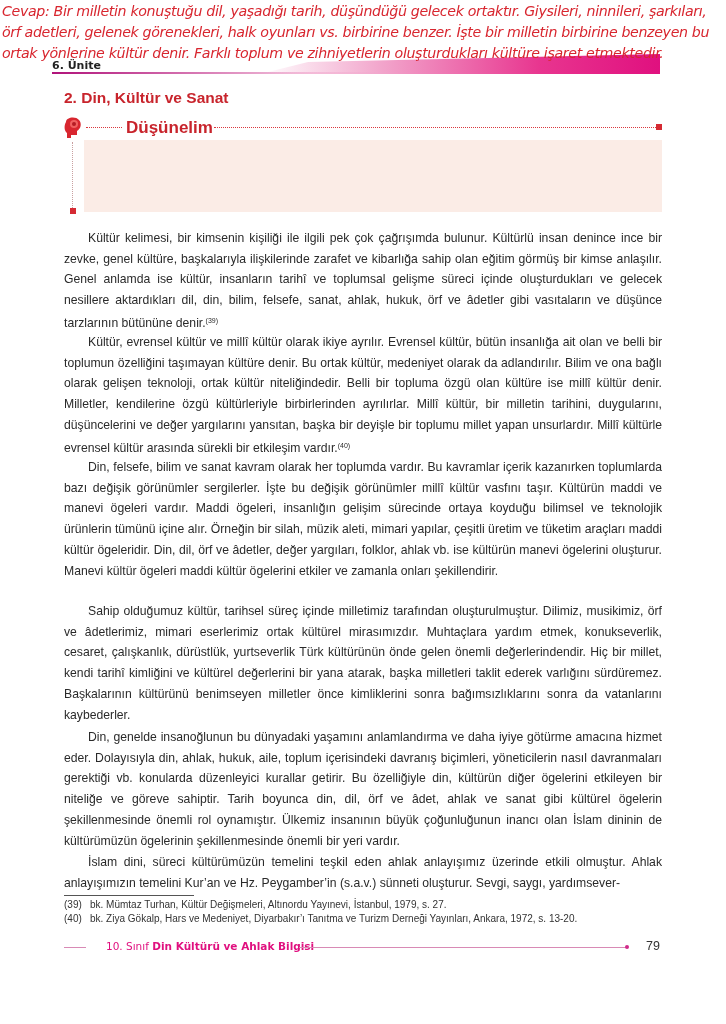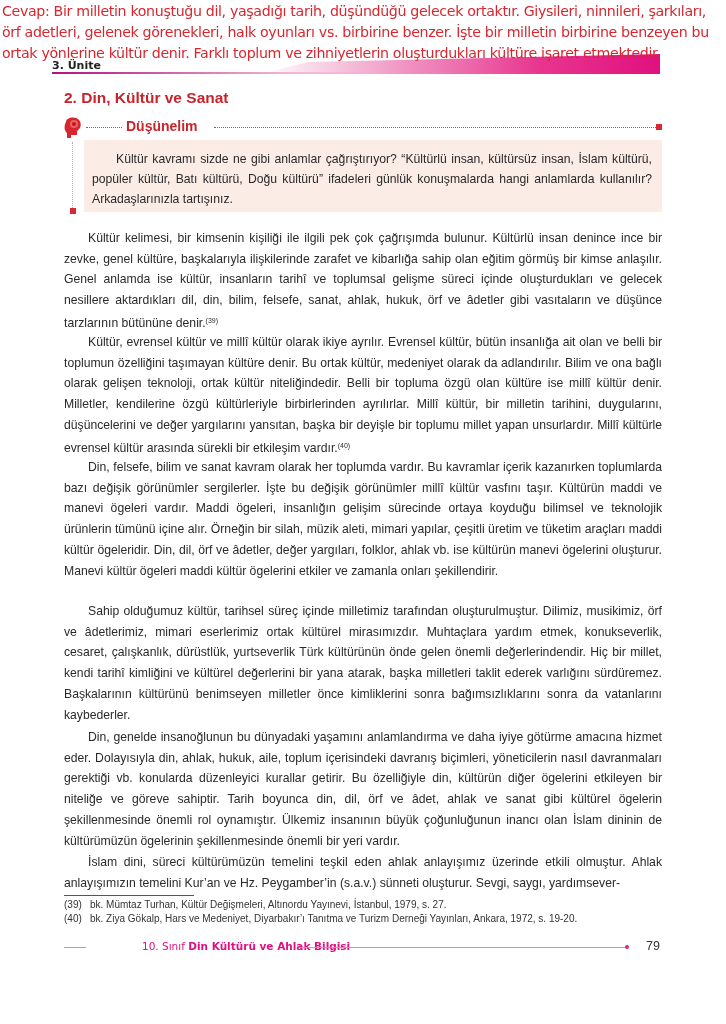--- a/index.html
+++ b/index.html
@@ -1,96 +1,95 @@
 <!DOCTYPE html>
 <html><head>
 <meta charset="utf-8">
 <style>
   html, body { margin:0; padding:0; background:#ffffff; }
   body { width:726px; height:1024px; position:relative; overflow:hidden; font-family:"Liberation Sans", sans-serif; color:#2b2b2b; }
 
-  .answer { position:absolute; left:2px; top:1px; width:722px; font-family:"DejaVu Sans", sans-serif; font-size:14.2px; line-height:21px; color:#d8262f; z-index:5; letter-spacing:-0.35px; }
+  .answer { position:absolute; left:2px; top:1px; width:722px; font-family:"DejaVu Sans", sans-serif; font-size:14.2px; line-height:21px; color:#d8262f; z-index:5; letter-spacing:-0.35px;font-style:italic; }
 
   .unit-bar { position:absolute; left:52px; top:58px; width:608px; height:16px; }
   .unit-label { position:absolute; left:0; top:1px; font-family:"DejaVu Sans", sans-serif; font-weight:bold; font-size:11px; color:#222; }
   .unit-underline { position:absolute; left:0; bottom:0; width:370px; height:2px; background:linear-gradient(to right,#b0127a,#f5c9e0 70%, rgba(255,255,255,0)); }
   .unit-gradient { position:absolute; right:0; top:-4px; width:400px; height:20px; background:linear-gradient(to right, rgba(255,255,255,0), #f2a6cc 30%, #e8358f 70%, #e0107f); clip-path:polygon(0 100%, 12% 40%, 100% 0, 100% 100%); }
   .unit-right { position:absolute; right:24px; top:16px; font-family:"DejaVu Sans", sans-serif; font-weight:bold; font-size:12px; color:#fff; }
 
   .section-title { position:absolute; left:64px; top:89px; font-size:15.5px; font-weight:bold; color:#c8242c;text-align:center; }
 
   .think { position:absolute; left:62px; top:116px; width:600px; height:100px; }
   .think-icon { position:absolute; left:0; top:0; width:22px; height:26px; }
-  .think-title { position:absolute; left:64px; top:2px; font-size:14px; font-weight:bold; color:#c8242c; }
+  .think-title { position:absolute; left:64px; top:2px; font-size:17px; font-weight:bold; color:#c8242c; }
   .think-dots-top { position:absolute; left:24px; right:4px; top:11px; border-top:1.5px dotted #d9383f; }
   .think-dots-top.left { right:auto; width:36px; }
   .think-dots-top.right { left:152px; }
   .think-endsq { position:absolute; right:0; top:8px; width:6px; height:6px; background:#d52a33; }
   .think-vline { position:absolute; left:10px; top:26px; height:66px; border-left:1.5px dotted #c9a0a0; }
   .think-botsq { position:absolute; left:8px; top:92px; width:6px; height:6px; background:#d52a33; }
   .think-box { position:absolute; left:22px; top:24px; width:578px; height:72px; background:#fbece6; }
   .think-text { position:absolute; left:30px; top:33px; width:560px; font-size:12.2px; line-height:20px; text-align:justify; text-indent:24px; color:#2a2a2a; }
 
   .body-text { position:absolute; left:64px; width:598px; font-size:12.2px; line-height:20.7px; text-align:justify; text-indent:24px; color:#2a2a2a; margin:0; }
   sup { font-size:7px; vertical-align:4px; }
 
   .fn-rule { position:absolute; left:64px; top:895px; width:130px; border-top:1px solid #555; }
   .fn { position:absolute; left:64px; font-size:10px; color:#333; }
   .fn .num { display:inline-block; width:26px; }
 
   .footer { position:absolute; left:64px; top:938px; width:596px; height:20px; }
   .f-line1 { position:absolute; left:0; top:9px; width:22px; border-top:1px solid #d88ab5; }
-  .f-text { position:absolute; left:42px; top:2px; font-family:"DejaVu Sans", sans-serif; font-size:10.5px; color:#e0107f; white-space:nowrap;margin-left:36px; }
+  .f-text { position:absolute; left:42px; top:2px; font-family:"DejaVu Sans", sans-serif; font-size:10.5px; color:#e0107f; white-space:nowrap; }
   .f-text b { font-weight:bold; }
   .f-line2 { position:absolute; left:235px; right:34px; top:9px; border-top:1px solid #d88ab5; }
   .f-dot { position:absolute; right:31px; top:7px; width:4px; height:4px; border-radius:50%; background:#d02a8a; }
   .f-page { position:absolute; right:0; top:1px; font-size:12.5px; color:#333;margin-left:19px; }
 </style>
 </head>
 <body>
 
 <div class="answer">Cevap: Bir milletin konuştuğu dil, yaşadığı tarih, düşündüğü gelecek ortaktır. Giysileri, ninnileri, şarkıları, örf adetleri, gelenek görenekleri, halk oyunları vs. birbirine benzer. İşte bir milletin birbirine benzeyen bu ortak yönlerine kültür denir. Farklı toplum ve zihniyetlerin oluşturdukları kültüre işaret etmektedir.</div>
 
 <div class="unit-bar">
   <div class="unit-underline"></div>
   <div class="unit-gradient"></div>
-  <span class="unit-label">3. Ünite</span>
+  <span class="unit-label">6. Ünite</span>
   <span class="unit-right">Din ve Hayat</span>
 </div>
 
 <div class="section-title">2. Din, Kültür ve Sanat</div>
 
 <div class="think">
   <div class="think-box"></div>
   <span class="think-icon">
     <svg width="22" height="26" viewBox="0 0 22 26">
       <path d="M4 6 C4 1, 14 0, 17 4 C20 7, 19 13, 15 15 L15 19 L9 19 L9 22 L5 22 L5 17 C2 15, 2 9, 4 6 Z" fill="#d8262f"></path>
       <circle cx="12" cy="8" r="4" fill="#f06060"></circle>
       <circle cx="12" cy="8" r="2" fill="#b51c24"></circle>
     </svg>
   </span>
   <div class="think-dots-top left"></div>
   <span class="think-title">Düşünelim</span>
   <div class="think-dots-top right"></div>
   <div class="think-endsq"></div>
   <div class="think-vline"></div>
   <div class="think-botsq"></div>
-  <div class="think-text">Kültür kavramı sizde ne gibi anlamlar çağrıştırıyor? “Kültürlü insan, kültürsüz insan, İslam kültürü, popüler kültür, Batı kültürü, Doğu kültürü” ifadeleri günlük konuşmalarda hangi anlamlarda kullanılır? Arkadaşlarınızla tartışınız.</div>
 </div>
 
 <p class="body-text" style="top:228px"><span>Kültür kelimesi, bir kimsenin kişiliği ile ilgili pek çok çağrışımda bulunur. Kültürlü insan denince ince bir zevke, genel kültüre, başkalarıyla ilişkilerinde zarafet ve kibarlığa sahip olan eğitim görmüş bir kimse anlaşılır. Genel anlamda ise kültür, insanların tarihî ve toplumsal gelişme süreci içinde oluşturdukları ve gelecek nesillere aktardıkları dil, din, bilim, felsefe, sanat, ahlak, hukuk, örf ve âdetler gibi vasıtaların ve düşünce tarzlarının bütününe denir.</span><sup>(39)</sup></p>
 <p class="body-text" style="top:332px"><span>Kültür, evrensel kültür ve millî kültür olarak ikiye ayrılır. Evrensel kültür, bütün insanlığa ait olan ve belli bir toplumun özelliğini taşımayan kültüre denir. Bu ortak kültür, medeniyet olarak da adlandırılır. Bilim ve ona bağlı olarak gelişen teknoloji, ortak kültür niteliğindedir. Belli bir topluma özgü olan kültüre ise millî kültür denir. Milletler, kendilerine özgü kültürleriyle birbirlerinden ayrılırlar. Millî kültür, bir milletin tarihini, duygularını, düşüncelerini ve değer yargılarını yansıtan, başka bir deyişle bir toplumu millet yapan unsurlardır. Millî kültürle evrensel kültür arasında sürekli bir etkileşim vardır.</span><sup>(40)</sup></p>
 <p class="body-text" style="top:457px"><span>Din, felsefe, bilim ve sanat kavram olarak her toplumda vardır. Bu kavramlar içerik kazanırken toplumlarda bazı değişik görünümler sergilerler. İşte bu değişik görünümler millî kültür vasfını taşır. Kültürün maddi ve manevi ögeleri vardır. Maddi ögeleri, insanlığın gelişim sürecinde ortaya koyduğu bilimsel ve teknolojik ürünlerin tümünü içine alır. Örneğin bir silah, müzik aleti, mimari yapılar, çeşitli üretim ve tüketim araçları maddi kültür ögeleridir. Din, dil, örf ve âdetler, değer yargıları, folklor, ahlak vb. ise kültürün manevi ögelerini oluşturur. Manevi kültür ögeleri maddi kültür ögelerini etkiler ve zamanla onları şekillendirir.</span></p>
 <p class="body-text" style="top:601px"><span>Sahip olduğumuz kültür, tarihsel süreç içinde milletimiz tarafından oluşturulmuştur. Dilimiz, musikimiz, örf ve âdetlerimiz, mimari eserlerimiz ortak kültürel mirasımızdır. Muhtaçlara yardım etmek, konukseverlik, cesaret, çalışkanlık, dürüstlük, yurtseverlik Türk kültürünün önde gelen önemli değerlerindendir. Hiç bir millet, kendi tarihî kimliğini ve kültürel değerlerini bir yana atarak, başka milletleri taklit ederek varlığını sürdüremez. Başkalarının kültürünü benimseyen milletler önce kimliklerini sonra bağımsızlıklarını sonra da vatanlarını kaybederler.</span></p>
 <p class="body-text" style="top:727px"><span>Din, genelde insanoğlunun bu dünyadaki yaşamını anlamlandırma ve daha iyiye götürme amacına hizmet eder. Dolayısıyla din, ahlak, hukuk, aile, toplum içerisindeki davranış biçimleri, yöneticilerin nasıl davranmaları gerektiği vb. konularda düzenleyici kurallar getirir. Bu özelliğiyle din, kültürün diğer ögelerini etkileyen bir niteliğe ve göreve sahiptir. Tarih boyunca din, dil, örf ve âdet, ahlak ve sanat gibi kültürel ögelerin şekillenmesinde önemli rol oynamıştır. Ülkemiz insanının büyük çoğunluğunun inancı olan İslam dininin de kültürümüzün ögelerinin şekillenmesinde önemli bir yeri vardır.</span></p>
 <p class="body-text" style="top:852px"><span>İslam dini, süreci kültürümüzün temelini teşkil eden ahlak anlayışımız üzerinde etkili olmuştur. Ahlak anlayışımızın temelini Kur’an ve Hz. Peygamber’in (s.a.v.) sünneti oluşturur. Sevgi, saygı, yardımsever-</span></p>
 
 <div class="fn-rule"></div>
 <div class="fn" style="top:899px"><span class="num">(39)</span><span>bk. Mümtaz Turhan, Kültür Değişmeleri, Altınordu Yayınevi, İstanbul, 1979, s. 27.</span></div>
-<div class="fn" style="top:913px"><span class="num">(40)</span><span>bk. Ziya Gökalp, Hars ve Medeniyet, Diyarbakır’ı Tanıtma ve Turizm Derneği Yayınları, Ankara, 1972, s. 19-20.</span></div>
+<div class="fn" style="top:913px"><span class="num">(40)</span><span>bk. Ziya Gökalp, Hars ve Medeniyet, Diyarbakır’ı Tanıtma ve Turizm Derneği Yayınları, Ankara, 1972, s. 13-20.</span></div>
 
 <div class="footer">
   <div class="f-line1"></div>
   <span class="f-text"><span>10. Sınıf</span> <b>Din Kültürü ve Ahlak Bilgisi</b></span>
   <div class="f-line2"></div>
   <div class="f-dot"></div>
   <span class="f-page">79</span>
 </div>
 
 </body></html>

